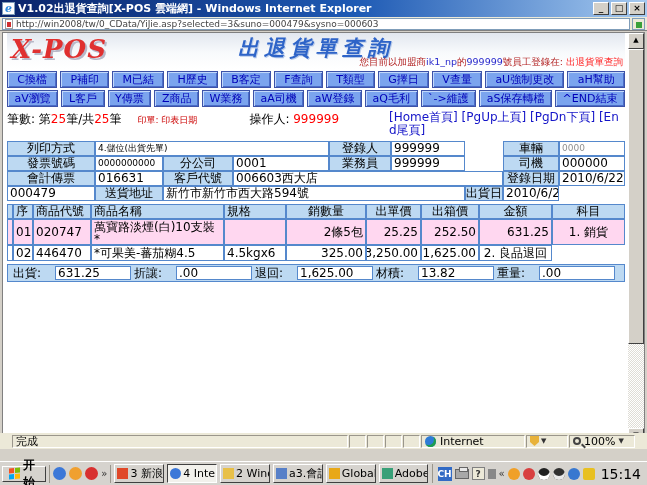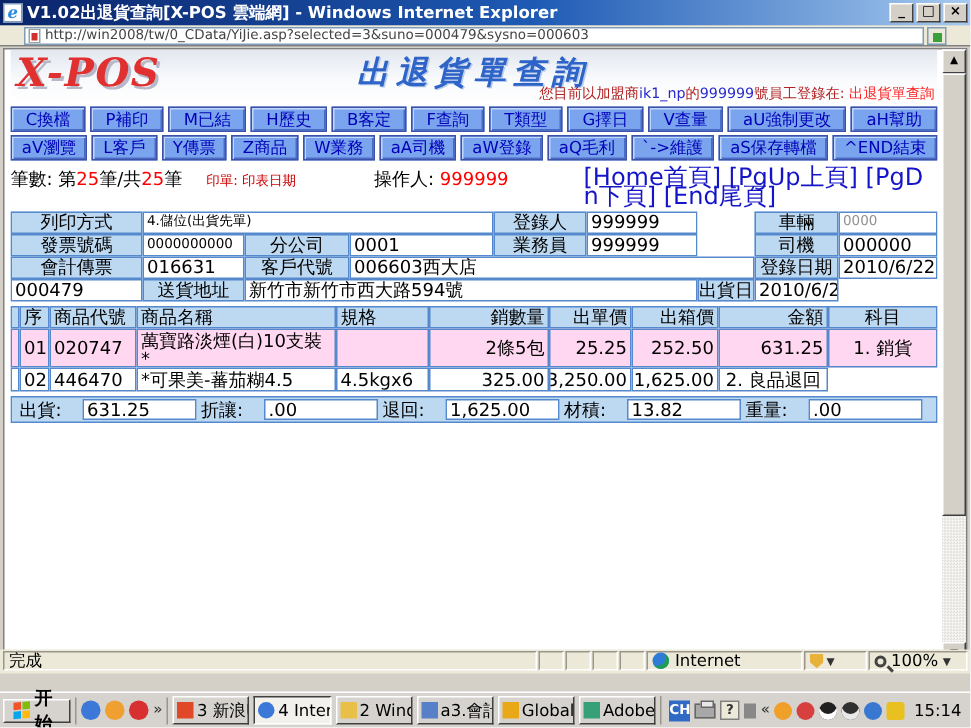--- a/index.html
+++ b/index.html
@@ -13,21 +13,21 @@
     display:flex; align-items:center; padding:0 2px; }
   .ie-ico { width:13px; height:13px; background:#fff; border:1px solid #7F9DB9; color:#2E8AE0;
     font:bold italic 11px/11px "DejaVu Serif",serif; text-align:center; margin-right:3px; }
   .title-text { color:#fff; font-size:11px; font-weight:bold; white-space:nowrap; overflow:hidden; flex:1; }
   .winbtns { display:flex; gap:2px; }
   .wbtn { width:16px; height:13px; background:#D4D0C8; border:1px solid;
     border-color:#fff #404040 #404040 #fff; font:bold 9px/11px "DejaVu Sans",sans-serif; text-align:center; color:#000; }
 
   
   .addressbar { position:absolute; top:17px; left:0; right:0; height:14px; background:#ECE9D8;
-    display:flex; align-items:center; border-bottom:1px solid #808080; padding:0 16px; }
+    display:flex; align-items:center; border-bottom:1px solid #808080; padding:0 2px; }
   .addr-field { flex:1; height:12px; background:#fff; border:1px solid #7F9DB9;
     display:flex; align-items:center; padding:0 2px; overflow:hidden; }
   .page-ico { width:8px; height:10px; background:#fff; border:1px solid #A0A0A0; position:relative; margin-right:3px; }
   .page-ico::after { content:""; position:absolute; left:1px; top:2px; width:4px; height:5px; background:#D03030; }
   .url { font-size:9px; color:#444; white-space:nowrap; }
   .go-btn { width:13px; height:12px; background:#ECE9D8; border:1px solid #7F9DB9; margin-left:2px; position:relative; }
   .go-btn::after { content:""; position:absolute; left:3px; top:3px; width:6px; height:6px; background:#3AA03A; }
 
   
   .content { position:absolute; top:32px; left:2px; right:2px; bottom:40px; background:#fff;
@@ -50,40 +50,40 @@
   .pbtn { flex:1 1 auto; height:17px; background:#7BA4EE; color:#0000B8;
     border:1px solid #3C52A8; box-shadow:inset 1px 1px 0 #C2D8FB, inset -1px -1px 0 #4A6CC8;
     font-size:11px; line-height:15px; text-align:center; white-space:nowrap; padding:0 3px; cursor:default; }
 
   
   .record-bar { display:flex; align-items:flex-start; margin-top:4px; min-height:27px; font-size:12px; color:#000; }
   .cnt-red { color:#F00; }
   .print-note { font-size:9px; color:#C00; margin:3px 0 0 16px; white-space:nowrap; }
   .op-group { margin-left:52px; white-space:nowrap; }
   .op-val { color:#F00; }
-  .navlinks { margin-left:auto; width:236px; color:#1414C8; font-size:16px; line-height:13px; word-break:break-all; }
+  .navlinks { margin-left:auto; width:236px; color:#1414C8; font-size:12px; line-height:13px; word-break:break-all; }
 
   
   .form { display:grid; grid-template-columns:88px 68px 70px 96px 62px 74px 38px 56px 66px;
     grid-auto-rows:15px; margin-top:3px; font-size:12px; }
   .fl { background:#BDD9F2; border:1px solid #5588CC; text-align:center; line-height:13px; overflow:hidden; white-space:nowrap; }
   .fv { background:#fff; border:1px solid #5588CC; padding:0 2px; line-height:13px; overflow:hidden; white-space:nowrap; }
   .fgap { background:#fff; border:none; }
   .sp3 { grid-column:span 3; }
   .sp4 { grid-column:span 4; }
   .sm { font-size:9px; line-height:12px; }
   .grey { color:#909090; }
 
   
   .tbl { display:grid; grid-template-columns:6px 20px 58px 133px 62px 80px 55px 58px 73px 73px; margin-top:3px; font-size:12px; }
   .th { background:#BDD9F2; border:1px solid #5588CC; line-height:13px; height:15px; padding:0 2px; white-space:nowrap; overflow:hidden; }
   .td { border:1px solid #5588CC; padding:0 2px; line-height:12px; overflow:hidden; }
   .pink { background:#FFD7F0; }
   .white { background:#fff; }
-  .num { text-align:right; }
+  .num { text-align:center; }
   .ctr { text-align:center; }
   .r1 { height:26px; display:flex; align-items:center; }
   .r1.top { align-items:flex-start; padding-top:1px; display:block; }
   .r2 { height:16px; display:flex; align-items:center; }
   .td.num, .th.num { justify-content:flex-end; }
   .td.ctr { justify-content:center; }
   .td { display:flex; }
 
   
   .sumrow { display:flex; align-items:center; margin-top:3px; height:18px;
@@ -95,21 +95,21 @@
   .vscroll { position:absolute; top:0; right:0; width:16px; height:100%;
     background:repeating-conic-gradient(#fff 0% 25%, #DFDDD6 0% 50%) 0 0/2px 2px; }
   .sb-btn { position:absolute; left:0; width:16px; height:16px; background:#D4D0C8;
     border:1px solid; border-color:#fff #404040 #404040 #fff; font-size:7px; line-height:13px; text-align:center; color:#000; }
   .sb-up { top:0; } .sb-dn { bottom:0; }
   .sb-thumb { position:absolute; left:0; top:16px; width:16px; height:295px; background:#D4D0C8;
     border:1px solid; border-color:#fff #404040 #404040 #fff; }
 
   
   .statusbar { position:absolute; left:0; right:0; bottom:36px; height:16px; background:#ECE9D8;
-    display:flex; gap:1px; padding:1px 2px; font-size:11px; }
+    display:flex; align-items:center; gap:1px; padding:1px 12px; font-size:11px; }
   .pane { height:13px; border:1px solid; border-color:#9A968C #fff #fff #9A968C; display:flex; align-items:center; padding:0 3px; }
   .pane.main { flex:1; }
   .pane.tiny { width:17px; }
   .pane.zone { width:104px; gap:4px; }
   .pane.prot { width:42px; gap:2px; }
   .pane.zoom { width:66px; gap:3px; }
   .globe { width:11px; height:11px; border-radius:50%; background:#2E7CD6; box-shadow:inset -2px -2px 0 #1E9E4E; }
   .shield { width:9px; height:10px; background:#E8B23A; clip-path:polygon(0 0,100% 0,100% 60%,50% 100%,0 60%); }
   .mag { width:8px; height:8px; border:2px solid #444; border-radius:50%; position:relative; }
   .mag::after { content:""; position:absolute; left:6px; top:6px; width:5px; height:2px; background:#444; transform:rotate(45deg); }
@@ -131,21 +131,21 @@
   .task.active { border-color:#404040 #fff #fff #404040; background:#F2F1EC; }
   .tico { width:11px; height:11px; flex:none; }
   .tray { margin-left:auto; display:flex; align-items:center; gap:3px; height:19px;
     border-left:1px solid #9A968C; padding:0 4px 0 5px; }
   .ime { width:14px; height:14px; background:#316AC5; color:#fff; font:bold 9px/14px "DejaVu Sans",sans-serif; text-align:center; }
   .printer { width:14px; height:10px; background:#A8A8A8; border:1px solid #666; position:relative; }
   .printer::after{ content:""; position:absolute; left:3px; top:-3px; width:7px; height:3px; background:#E8E8E8; border:1px solid #666; }
   .helpbox { width:13px; height:13px; border:1px solid #808080; background:#ECE9D8; font:bold 9px/12px "DejaVu Sans",sans-serif; text-align:center; color:#333; }
   .dot-ico { width:8px; height:10px; background:#888; }
   .cico { width:12px; height:12px; border-radius:50%; flex:none; }
-  .clock { font-size:11px; margin-left:3px; white-space:nowrap; }
+  .clock { font-size:14px; margin-left:3px; white-space:nowrap; }
 </style>
 </head>
 <body>
 
 <div class="screen">
 
   <div class="titlebar">
     <span class="ie-ico">e</span>
     <span class="title-text">V1.02出退貨查詢[X-POS 雲端網] - Windows Internet Explorer</span>
     <span class="winbtns">

